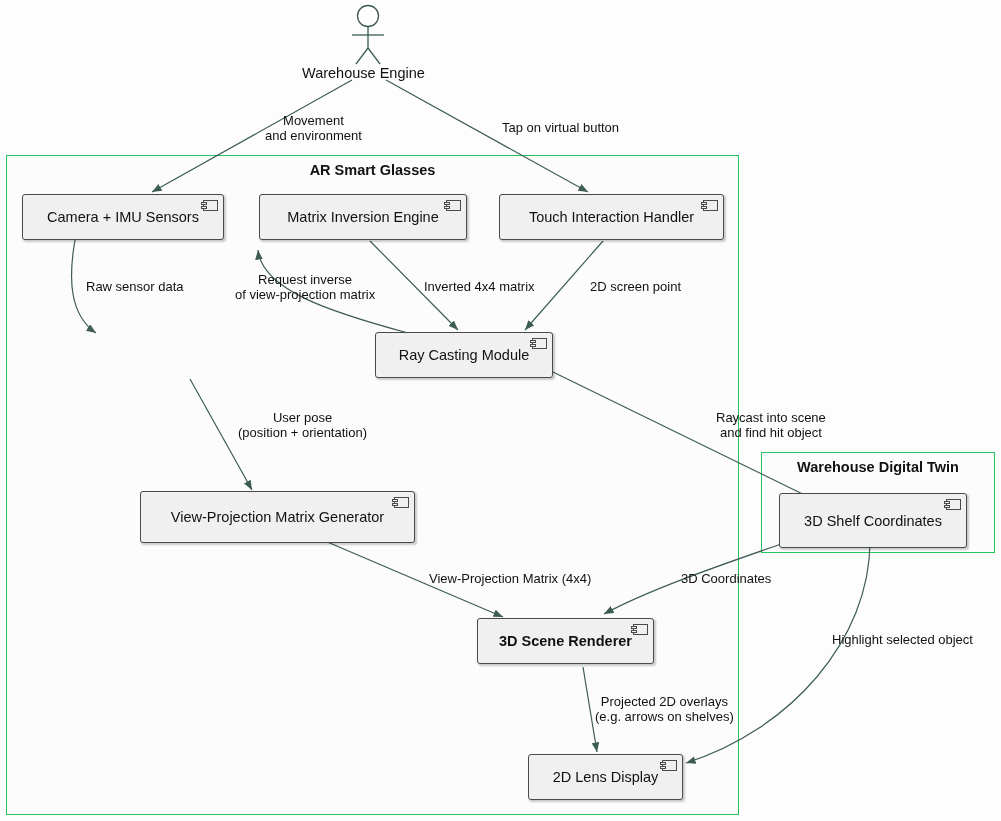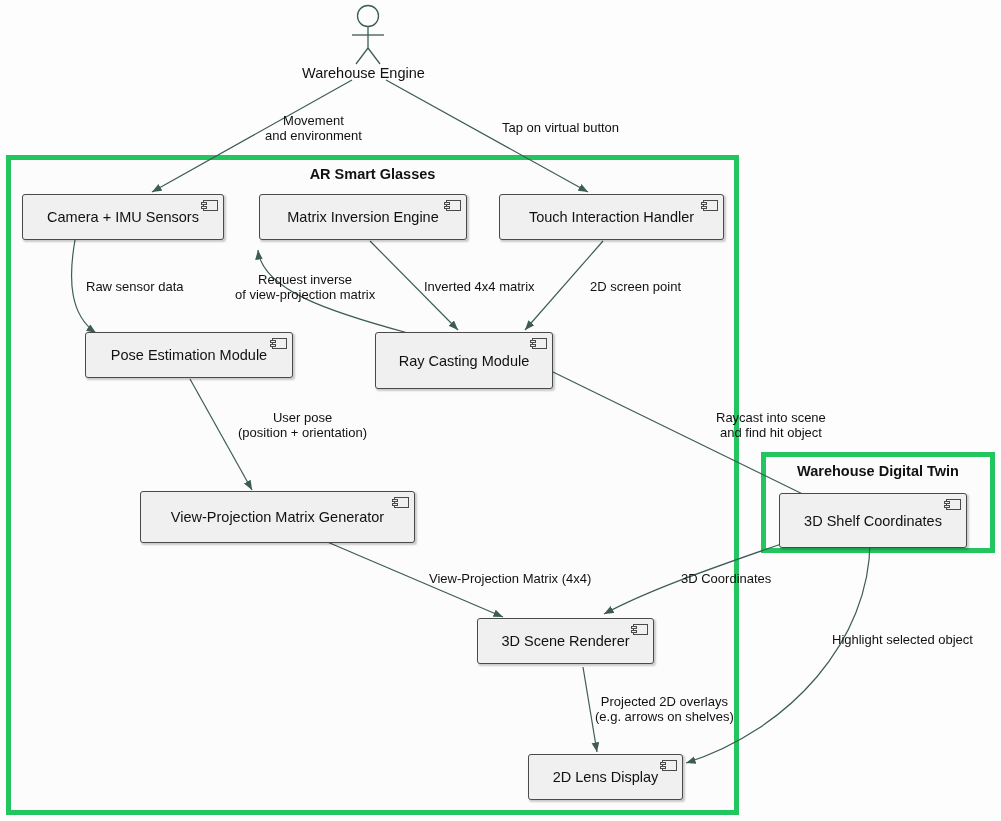--- a/index.html
+++ b/index.html
@@ -65,21 +65,21 @@
     border: 1px solid #4a4a4a;
     background: #f0f0f0;
     box-sizing: border-box;
   }
   .comp-icon::before { top: 1px; }
   .comp-icon::after  { bottom: 1px; }
 
   .pkg {
     position: absolute;
     box-sizing: border-box;
-    border: 5px solid #22c55e;
+    border: 1px solid #22c55e;
     background: rgba(250,250,250,0.35);
   }
   .pkg-title {
     position: absolute;
     left: 0;
     width: 100%;
     text-align: center;
     font-weight: bold;
     font-size: 14.5px;
     color: #111;
@@ -164,36 +164,32 @@
   <div class="node" style="left:22px; top:194px; width:202px; height:46px;">
     <span class="comp-icon"></span>
     <span class="label">Camera + IMU Sensors</span>
   </div>
 
   <div class="node" style="left:499px; top:194px; width:225px; height:46px;">
     <span class="comp-icon"></span>
     <span class="label">Touch Interaction Handler</span>
   </div>
 
-  <div class="node" style="left:85px; top:332px; width:208px; height:46px;">
-    <span class="comp-icon"></span>
-    <span class="label">Pose Estimation Module</span>
-  </div>
-
-  <div class="node" style="left:375px; top:332px; width:178px; height:57px;">
+
+  <div class="node" style="left:375px; top:332px; width:178px; height:46px;">
     <span class="comp-icon"></span>
     <span class="label">Ray Casting Module</span>
   </div>
 
   <div class="node" style="left:140px; top:491px; width:275px; height:52px;">
     <span class="comp-icon"></span>
     <span class="label">View-Projection Matrix Generator</span>
   </div>
 
-  <div class="node" style="left:477px; top:618px; width:177px; height:46px;">
+  <div class="node" style="left:477px; top:618px; width:177px; height:46px;font-weight:bold;">
     <span class="comp-icon"></span>
     <span class="label">3D Scene Renderer</span>
   </div>
 
   <div class="node" style="left:528px; top:754px; width:155px; height:46px;justify-content:center;">
     <span class="comp-icon"></span>
     <span class="label">2D Lens Display</span>
   </div>
 
   <div class="node" style="left:779px; top:493px; width:188px; height:55px;">

